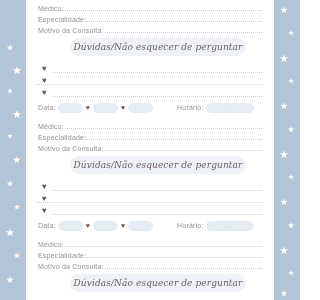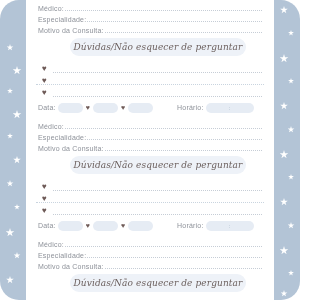--- a/index.html
+++ b/index.html
@@ -13,21 +13,20 @@
     background: #ffffff;
     font-family: "Liberation Sans", sans-serif;
   }
 
   .page {
     position: relative;
     width: 300px;
     height: 300px;
     background: #ffffff;
     overflow: hidden;
-    border-radius: 19px;
   }
 
   
   .band {
     position: absolute;
     top: 0;
     height: 300px;
     width: 26px;
     background: #b3c4d6;
   }

